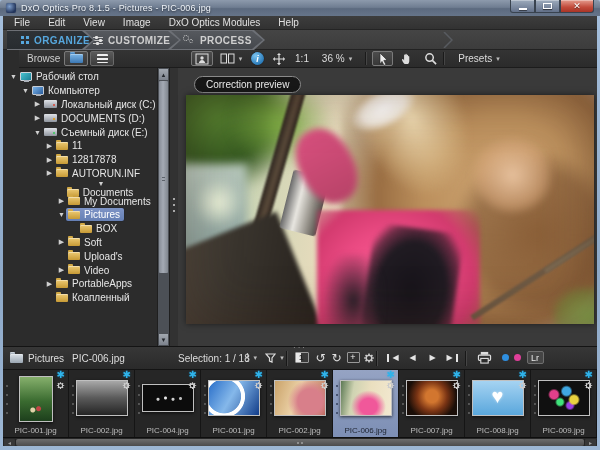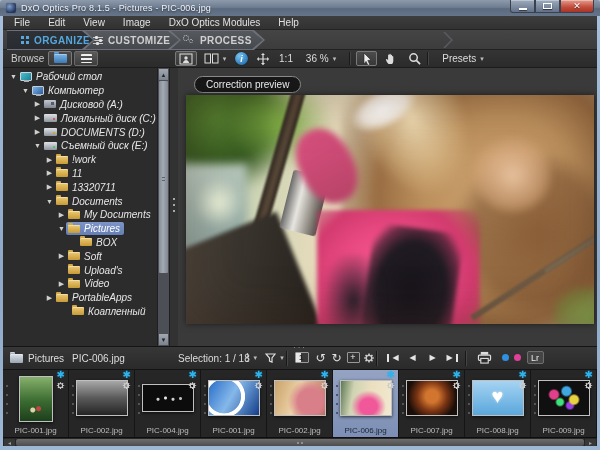--- a/index.html
+++ b/index.html
@@ -38,40 +38,40 @@
   .i-sliders i::after{content:"";position:absolute;top:-1px;width:3px;height:3px;background:#e4e4e4;border-radius:1px;}
   .i-sliders i:nth-child(1){top:1px;}.i-sliders i:nth-child(1)::after{left:2px;}
   .i-sliders i:nth-child(2){top:4px;}.i-sliders i:nth-child(2)::after{left:6px;}
   .i-sliders i:nth-child(3){top:7px;}.i-sliders i:nth-child(3)::after{left:3px;}
   .i-gears{width:12px;height:10px;position:relative;}
   .i-gears i{position:absolute;border-radius:50%;border:1.5px dotted #c8c8c8;}
   .i-gears i:nth-child(1){width:6px;height:6px;left:0;top:0;}
   .i-gears i:nth-child(2){width:4px;height:4px;left:6px;top:4px;}
   .chev-div{position:absolute;top:2px;width:10px;height:16px;}
   
-  .toolbar{position:absolute;left:0;top:34px;right:0;height:18px;background:linear-gradient(#343434,#2b2b2b);border-bottom:1px solid #1c1c1c;text-align:right;}
+  .toolbar{position:absolute;left:16px;top:34px;right:0;height:18px;background:linear-gradient(#343434,#2b2b2b);border-bottom:1px solid #1c1c1c;text-align:right;}
   .toolbar .lbl{position:absolute;font-size:10px;color:#cfcfcf;top:3px;}
   .tbtn{position:absolute;top:1px;height:15px;display:flex;align-items:center;justify-content:center;gap:2px;color:#ddd;border-radius:2px;}
   .tbtn.active{border:1px solid #7a7a7a;background:linear-gradient(#4c4c4c,#383838);}
   .tbtn.raised{border:1px solid #6a6a6a;background:linear-gradient(#5a5a5a,#3d3d3d);}
   .dd{font-size:7px;color:#bbb;margin-left:2px;}
   .sep{position:absolute;top:2px;width:1px;height:13px;background:#1a1a1a;box-shadow:1px 0 0 #454545;}
   .txtbtn{font-size:10px;color:#ddd;}
   .ficon{display:inline-block;width:13px;height:9px;border-radius:1px;position:relative;background:linear-gradient(#e8c46a,#c3922f);box-shadow:inset 0 1px 0 #fff5;}
   .ficon::before{content:"";position:absolute;top:-2px;left:0;width:5px;height:2px;border-radius:1px 1px 0 0;background:inherit;}
   .ficon.blue{background:linear-gradient(#7db7e8,#3c78b4);}
   .licon{display:inline-block;width:11px;height:9px;background:repeating-linear-gradient(#f0f0f0 0 2px,transparent 2px 4px);border-radius:1px;}
   .iinfo{width:13px;height:13px;border-radius:50%;background:radial-gradient(circle at 35% 30%,#7cc4f0,#2c7cba 70%);color:#fff;font-size:9px;font-weight:bold;font-style:italic;display:flex;align-items:center;justify-content:center;box-shadow:0 0 1px #000;}
   svg.ic{display:block;}
   
   .content{position:absolute;left:0;top:52px;right:0;height:278px;background:#2c2c2c;}
   .tree{position:absolute;left:0;top:0;width:154px;height:278px;background:#2c2c2c;overflow:hidden;padding-top:2px;}
   .tree-row{height:13.8px;display:flex;align-items:center;}
   .arr{width:9px;text-align:center;font-size:7px;color:#cfcfcf;flex:none;}
-  .chip{display:flex;align-items:center;gap:4px;padding:0 4px 0 2px;height:13px;border-radius:2px;font-style:italic;}
+  .chip{display:flex;align-items:center;gap:4px;padding:0 4px 0 2px;height:13px;border-radius:2px;}
   .chip.sel{background:linear-gradient(#7e94c6,#657fb4);box-shadow:0 0 1px #00143a;}
   .tlabel{font-size:10px;color:#e6e6e6;white-space:nowrap;}
   .chip.sel .tlabel{color:#fff;}
   .ti{flex:none;position:relative;}
   .ti-folder{width:12px;height:8px;border-radius:1px;background:linear-gradient(#ecca74,#c79a35);box-shadow:inset 0 1px 0 #fff6;}
   .ti-folder::before{content:"";position:absolute;top:-2px;left:0;width:5px;height:2px;background:#d2a945;border-radius:1px 1px 0 0;}
   .ti-desktop{width:12px;height:9px;border:1px solid #cdd3da;border-radius:1px;background:linear-gradient(135deg,#49c2cf,#1b7f95);}
   .ti-desktop::after{content:"";position:absolute;left:3px;bottom:-2px;width:5px;height:2px;background:#aab1ba;}
   .ti-computer{width:12px;height:9px;border:1px solid #c6ccd4;border-radius:1px;background:linear-gradient(135deg,#79b2e8,#2c5f9e);}
   .ti-computer::after{content:"";position:absolute;left:3px;bottom:-2px;width:5px;height:2px;background:#aab1ba;}
@@ -303,27 +303,20 @@
           <div class="tree-row" style="padding-left: 18px;">
             <span class="arr">▼</span>
             <span class="chip">
               <span class="ti ti-computer"></span>
               <span class="tlabel">Компьютер</span>
             </span>
           </div>
           <div class="tree-row" style="padding-left: 30px;">
             <span class="arr">▶</span>
             <span class="chip">
-              <span class="ti ti-floppy"></span>
-              <span class="tlabel">Дисковод (A:)</span>
-            </span>
-          </div>
-          <div class="tree-row" style="padding-left: 30px;">
-            <span class="arr">▶</span>
-            <span class="chip">
               <span class="ti ti-drive"></span>
               <span class="tlabel">Локальный диск (C:)</span>
             </span>
           </div>
           <div class="tree-row" style="padding-left: 30px;">
             <span class="arr">▶</span>
             <span class="chip">
               <span class="ti ti-drive-d ti-drive"></span>
               <span class="tlabel">DOCUMENTS (D:)</span>
             </span>
@@ -332,38 +325,38 @@
             <span class="arr">▼</span>
             <span class="chip">
               <span class="ti ti-drive-removable ti-drive"></span>
               <span class="tlabel">Съемный диск (E:)</span>
             </span>
           </div>
           <div class="tree-row" style="padding-left: 42px;">
             <span class="arr">▶</span>
             <span class="chip">
               <span class="ti ti-folder"></span>
-              <span class="tlabel">!work</span>
+              <span class="tlabel">11</span>
             </span>
           </div>
           <div class="tree-row" style="padding-left: 42px;">
             <span class="arr">▶</span>
             <span class="chip">
               <span class="ti ti-folder"></span>
-              <span class="tlabel">11</span>
+              <span class="tlabel">12817878</span>
             </span>
           </div>
           <div class="tree-row" style="padding-left: 42px;">
             <span class="arr">▶</span>
             <span class="chip">
               <span class="ti ti-folder"></span>
-              <span class="tlabel">13320711</span>
-            </span>
-          </div>
-          <div class="tree-row" style="padding-left: 42px;">
+              <span class="tlabel">AUTORUN.INF</span>
+            </span>
+          </div>
+          <div class="tree-row" style="padding-left: 42px; flex-direction: column;">
             <span class="arr">▼</span>
             <span class="chip">
               <span class="ti ti-folder"></span>
               <span class="tlabel">Documents</span>
             </span>
           </div>
           <div class="tree-row" style="padding-left: 54px;">
             <span class="arr">▶</span>
             <span class="chip">
               <span class="ti ti-folder"></span>
@@ -405,21 +398,21 @@
               <span class="tlabel">Video</span>
             </span>
           </div>
           <div class="tree-row" style="padding-left: 42px;">
             <span class="arr">▶</span>
             <span class="chip">
               <span class="ti ti-folder"></span>
               <span class="tlabel">PortableApps</span>
             </span>
           </div>
-          <div class="tree-row" style="padding-left: 42px; margin-left: 16px;">
+          <div class="tree-row" style="padding-left: 42px;">
             <span class="arr"></span>
             <span class="chip">
               <span class="ti ti-folder"></span>
               <span class="tlabel">Коапленный</span>
             </span>
           </div>
         </div>
       <div class="tscroll">
         <div class="tarrow up">▲</div>
         <div class="tthumb"></div>

